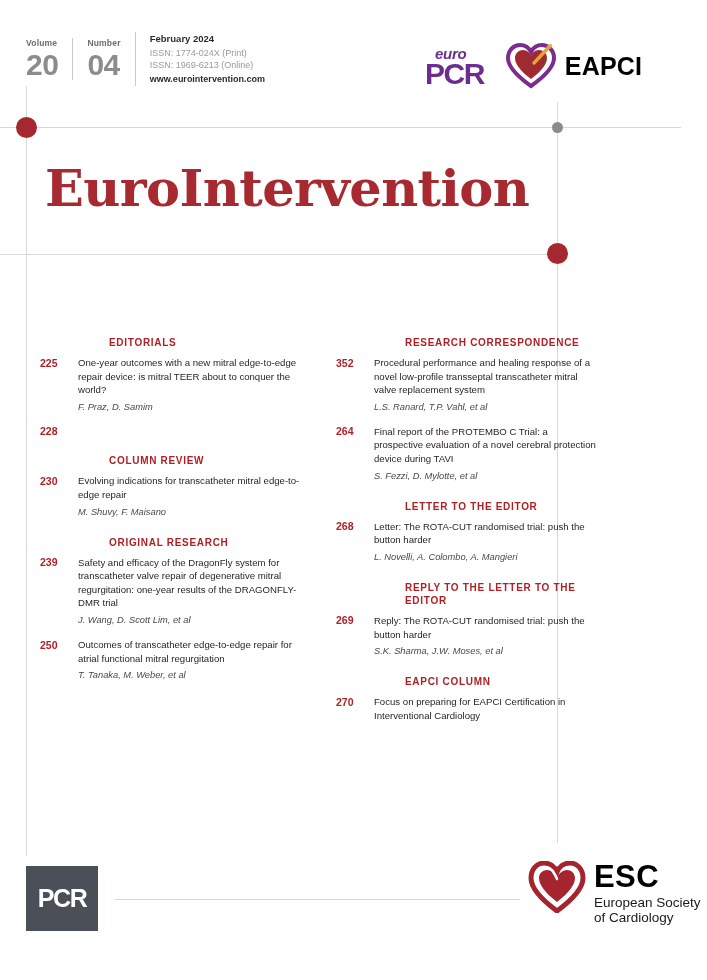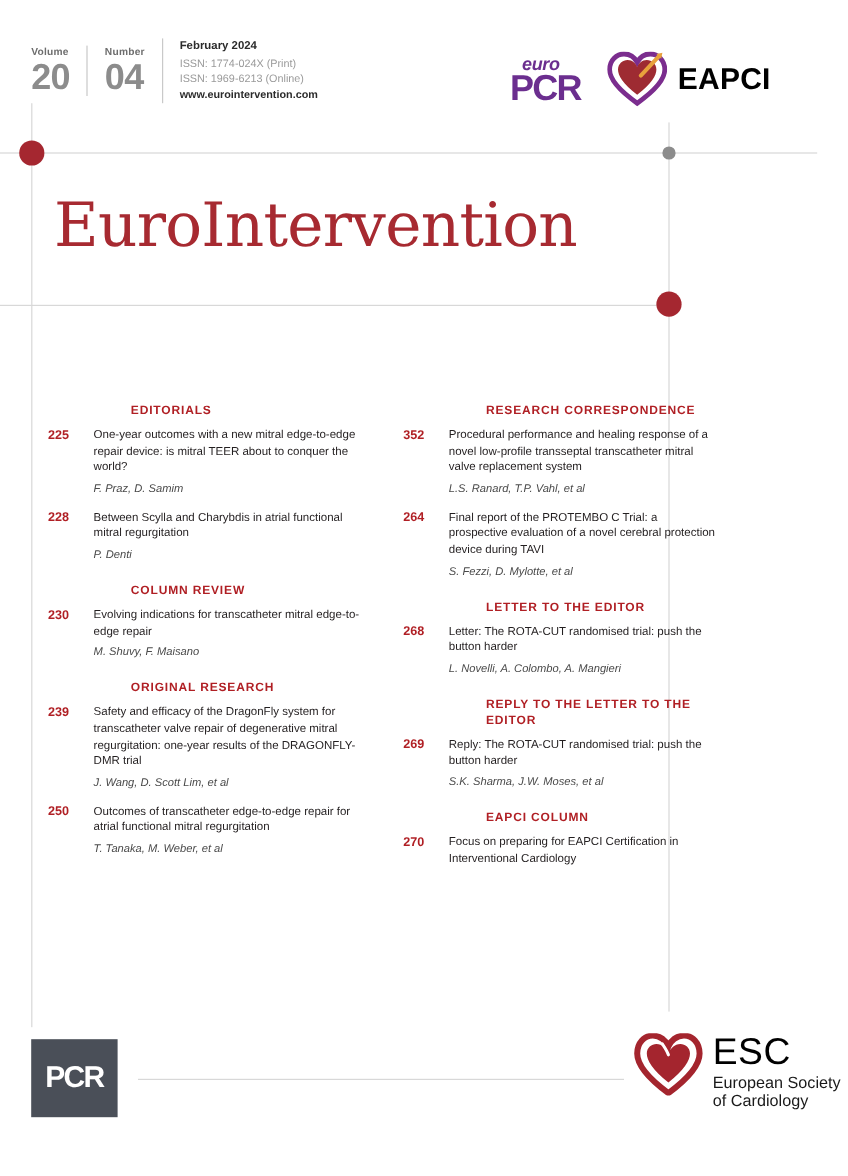--- a/index.html
+++ b/index.html
@@ -122,21 +122,21 @@
     color: #000000;
     letter-spacing: .2px;
   }
 
   
   .journal-title {
     position: absolute;
     left: 45px;
     top: 163px;
     font-family: "DejaVu Serif", serif;
-    font-weight: normal;
+    font-weight: bold;
     font-size: 51px;
     color: #a72a31;
     letter-spacing: -.6px;
     line-height: 1;
   }
 
   
   .toc {
     position: absolute;
     left: 0;
@@ -215,21 +215,21 @@
     position: absolute;
     left: 528px;
     top: 861px;
     display: flex;
     align-items: flex-start;
     gap: 8px;
   }
   .esc-words { padding-top: 2px; }
   .esc-abbr {
     font-family: "Liberation Sans", sans-serif;
-    font-weight: normal;
+    font-weight: bold;
     font-size: 31px;
     color: #000000;
     letter-spacing: .4px;
     line-height: .92;
   }
   .esc-full {
     font-family: "Liberation Sans", sans-serif;
     font-size: 13.5px;
     color: #1a1a1a;
     line-height: 1.17;
@@ -294,24 +294,20 @@
       <div class="section-head">EDITORIALS</div>
       <div class="entry">
         <div class="entry-page">225</div>
         <div class="entry-body">
           <div class="entry-title">One-year outcomes with a new mitral edge-to-edge repair device: is mitral TEER about to conquer the world?</div>
           <div class="entry-authors">F. Praz, D. Samim</div>
         </div>
       </div>
       <div class="entry">
         <div class="entry-page">228</div>
-        <div class="entry-body">
-          <div class="entry-title">Between Scylla and Charybdis in atrial functional mitral regurgitation</div>
-          <div class="entry-authors">P. Denti</div>
-        </div>
       </div>
       <div class="section-head">COLUMN REVIEW</div>
       <div class="entry">
         <div class="entry-page">230</div>
         <div class="entry-body">
           <div class="entry-title">Evolving indications for transcatheter mitral edge-to-edge repair</div>
           <div class="entry-authors">M. Shuvy, F. Maisano</div>
         </div>
       </div>
       <div class="section-head">ORIGINAL RESEARCH</div>

